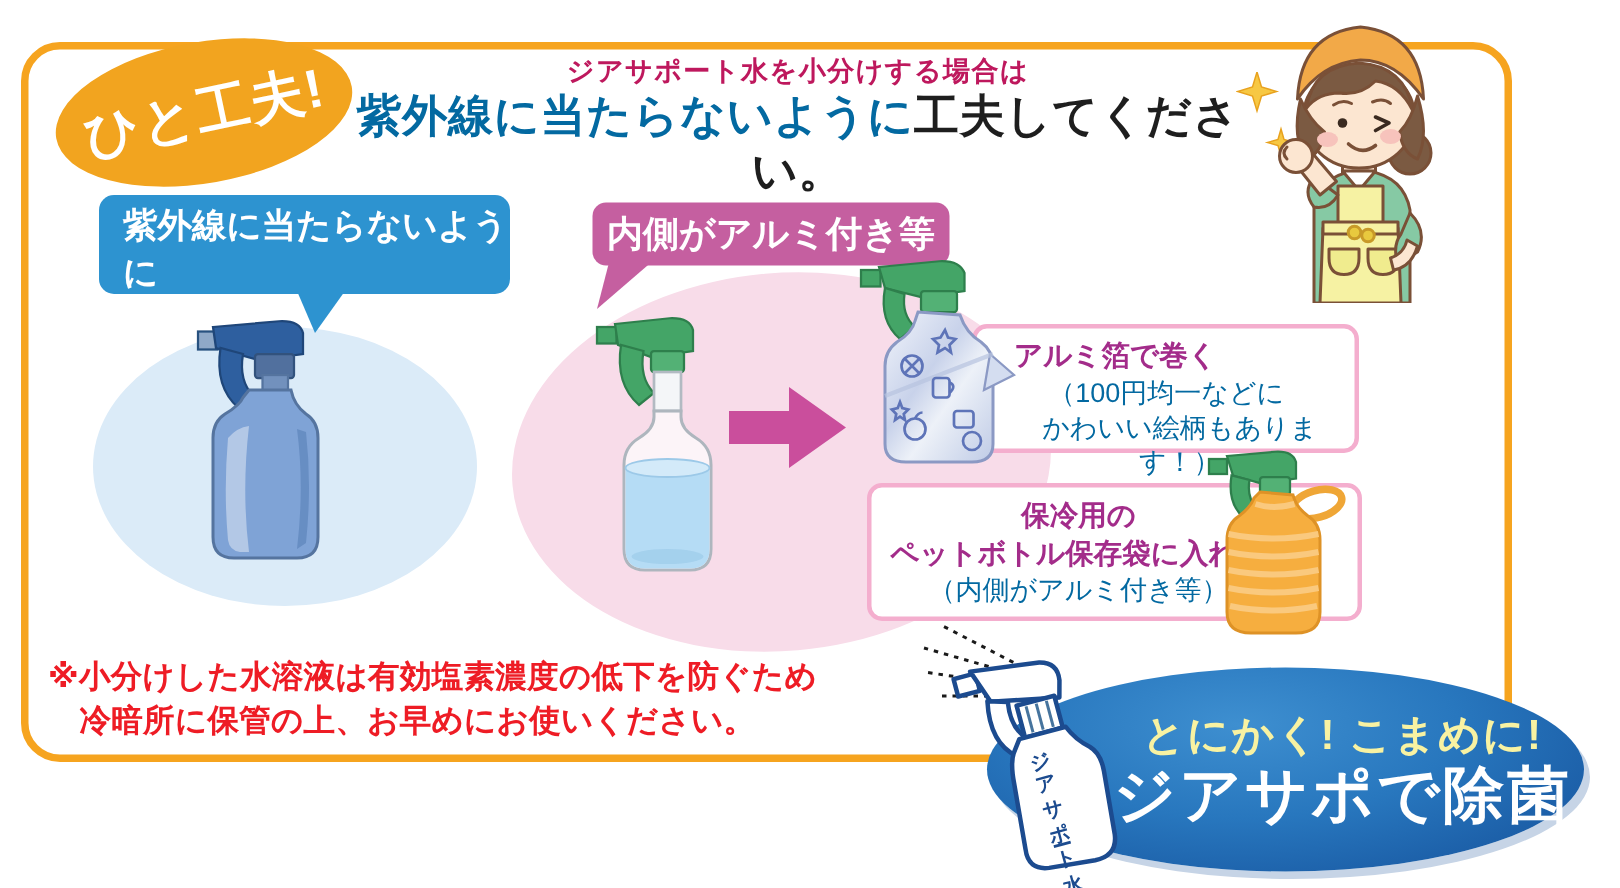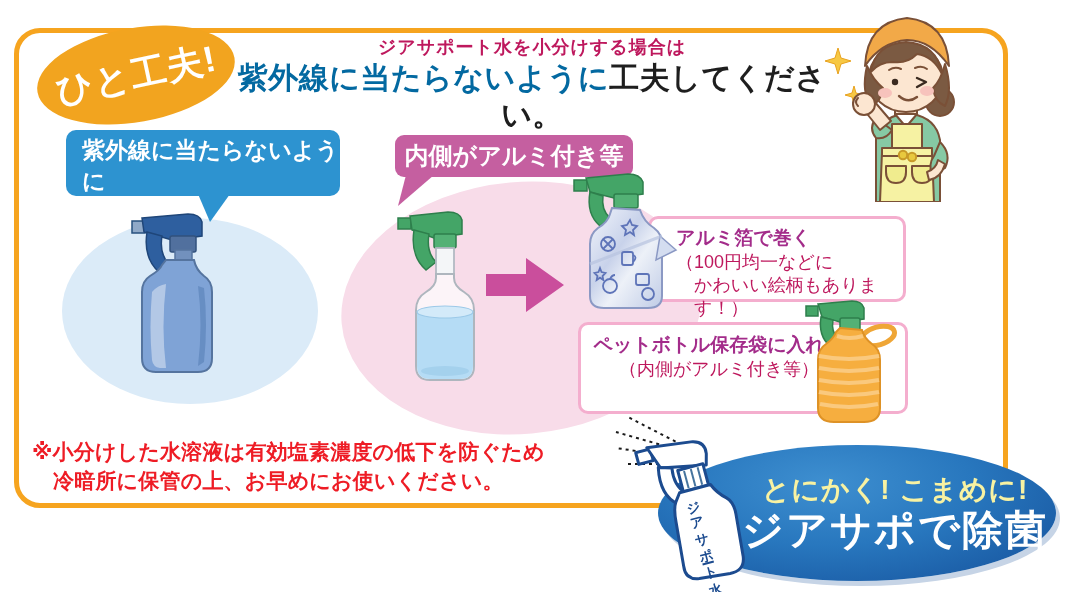--- a/index.html
+++ b/index.html
@@ -26,21 +26,21 @@
   .tail{z-index:3;}
   
   .circle-bg{left:62px;top:218px;width:256px;height:186px;background:#DBEBF8;border-radius:50%;z-index:2;}
   .blob{left:341px;top:182px;width:360px;height:252px;background:#F8DCE9;border-radius:50%;
         transform:rotate(-5deg);z-index:2;}
   
   .tipbox{background:#fff;border:3px solid #F4AECE;border-radius:10px;box-sizing:border-box;z-index:3;}
   .box1{left:648px;top:216px;width:258px;height:86px;padding:7px 24px 0 25px;}
   .box2{left:578px;top:322px;width:330px;height:92px;text-align:center;padding:8px 52px 0 4px;}
   .tip-title{color:#A32C8A;font-weight:700;font-size:19px;line-height:1.3;}
-  .tip-note{color:#be185d;font-size:18px;line-height:1.3;}
+  .tip-note{color:#0369a1;font-size:18px;line-height:1.3;text-align:center;}
   .indent1{padding-left:1em;}
   
   .footnote{left:32px;top:438px;width:560px;color:#EE1C25;font-size:21px;font-weight:600;
             line-height:1.38;z-index:3;letter-spacing:0.2px;}
   .footnote .l2{text-indent:1em;}
   
   .cta{left:658px;top:445px;width:398px;height:136px;border-radius:50%;
        background:radial-gradient(ellipse at 42% 28%, #3E8FD0 0%, #2877BE 45%, #16539D 95%);
        box-shadow:4px 5px 0 #C6D4E6;z-index:6;}
   .cta .tagline{position:absolute;left:84px;right:8px;top:26px;text-align:center;
@@ -184,20 +184,21 @@
         <path d="M63,85 q5,2 0,7"></path>
       <rect x="66" y="104" width="13" height="11" rx="2"></rect>
       <circle cx="40" cy="116" r="7"></circle>
         <path d="M40,109 q2,-4 5,-4"></path>
       <circle cx="78" cy="124" r="6"></circle>
       <path d="M30,98 l1.5,4 4,1 -3,3 0.8,4 -3.3,-2.3 -3.3,2.3 0.8,-4 -3,-3 4,-1 Z"></path>
     </g>
   </svg>
 
   <div class="abs tipbox box2">
+    <div class="tip-title">保冷用の</div>
     <div class="tip-title">ペットボトル保存袋に入れる</div>
     <div class="tip-note">（内側がアルミ付き等）</div>
   </div>
 
   <svg class="abs" style="left:804px;top:298px;z-index:4;" width="96" height="128" viewBox="0 0 96 128">
     <rect x="2" y="8" width="12" height="10" fill="#44A567" stroke="#2E7F4C" stroke-width="1.5"></rect>
     <path d="M14,6 L48,3 Q58,3 60,10 L60,21 L36,24 L18,19 Z" fill="#44A567" stroke="#2E7F4C" stroke-width="1.5"></path>
     <path d="M17,19 Q14,38 26,48 L34,41 Q27,34 29,22 Z" fill="#44A567" stroke="#2E7F4C" stroke-width="1.5"></path>
     <rect x="36" y="20" width="20" height="12" rx="2" fill="#53B175" stroke="#2E7F4C" stroke-width="1.5"></rect>
     <ellipse cx="74" cy="38" rx="17" ry="9" fill="none" stroke="#EFA636" stroke-width="5" transform="rotate(-16 74 38)"></ellipse>

